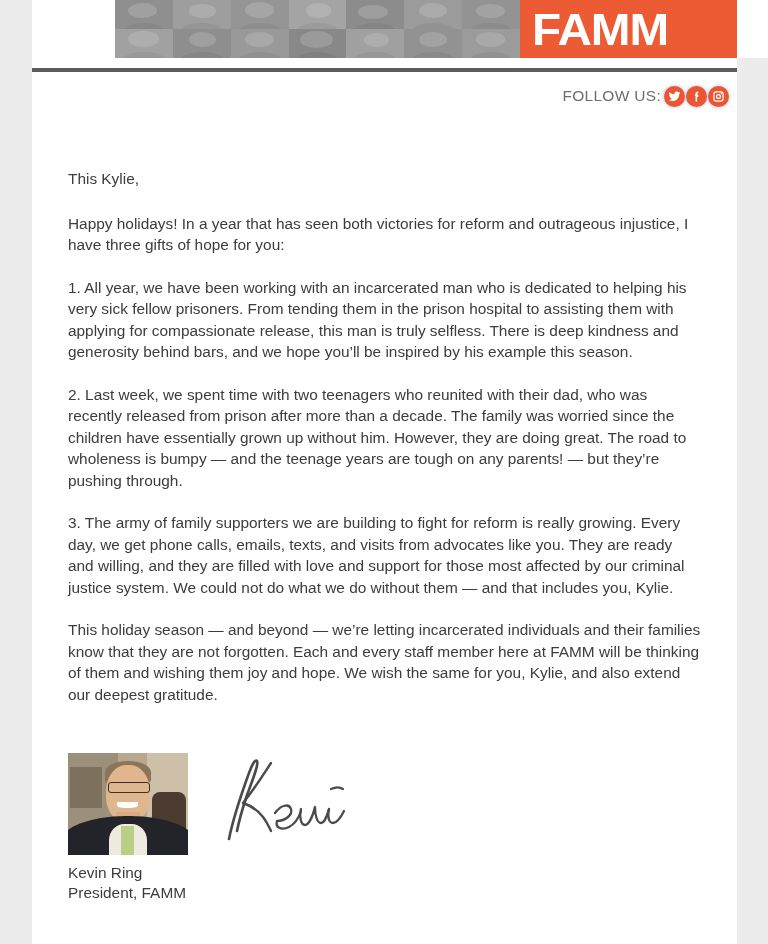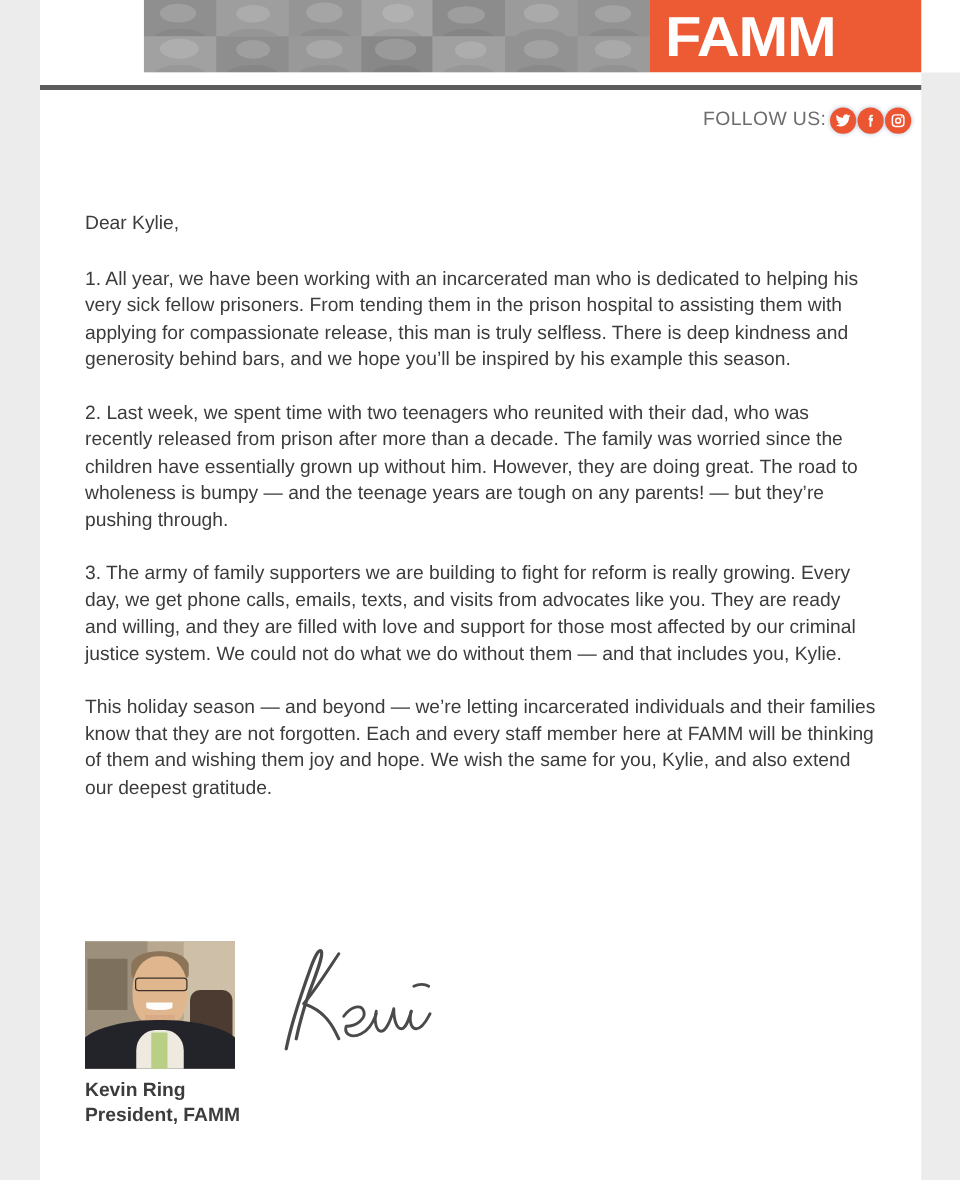--- a/index.html
+++ b/index.html
@@ -216,21 +216,20 @@
   }
   .signature svg { display: block; }
 
   .sig-name {
     position: absolute;
     left: 0;
     top: 110px;
     color: #3c3c3c;
     font-size: 15.4px;
     line-height: 19.5px;
-    font-weight: bold;
   }
 </style>
 </head>
 <body>
 
 <div class="page">
 
   <div class="banner">
     <div class="collage">
       <div class="tile t1">
@@ -326,21 +325,22 @@
     <span class="sicon">
       <svg width="13" height="13" viewBox="0 0 24 24" aria-hidden="true">
         <rect x="3.5" y="3.5" width="17" height="17" rx="4.5" ry="4.5" fill="none" stroke="#ffffff" stroke-width="2.2"></rect>
         <circle cx="12" cy="12" r="3.6" fill="none" stroke="#ffffff" stroke-width="2.2"></circle>
         <circle cx="17.2" cy="6.9" r="1.3" fill="#ffffff"></circle>
       </svg>
     </span>
   </div>
 
   <div class="letter">
-    <p class="salutation">Dear Kylie,</p>
+    <p class="salutation">This Kylie,</p>
+    <p>Happy holidays! In a year that has seen both victories for reform and outrageous injustice, I have three gifts of hope for you:</p>
     <p>1. All year, we have been working with an incarcerated man who is dedicated to helping his very sick fellow prisoners. From tending them in the prison hospital to assisting them with applying for compassionate release, this man is truly selfless. There is deep kindness and generosity behind bars, and we hope you’ll be inspired by his example this season.</p>
     <p>2. Last week, we spent time with two teenagers who reunited with their dad, who was recently released from prison after more than a decade. The family was worried since the children have essentially grown up without him. However, they are doing great. The road to wholeness is bumpy — and the teenage years are tough on any parents! — but they’re pushing through.</p>
     <p>3. The army of family supporters we are building to fight for reform is really growing. Every day, we get phone calls, emails, texts, and visits from advocates like you. They are ready and willing, and they are filled with love and support for those most affected by our criminal justice system. We could not do what we do without them — and that includes you, Kylie.</p>
     <p>This holiday season — and beyond — we’re letting incarcerated individuals and their families know that they are not forgotten. Each and every staff member here at FAMM will be thinking of them and wishing them joy and hope. We wish the same for you, Kylie, and also extend our deepest gratitude.</p>
   </div>
 
   <div class="sigblock">
     <div class="portrait">
       <div class="wall-l"></div>
       <div class="wall-r"></div>

